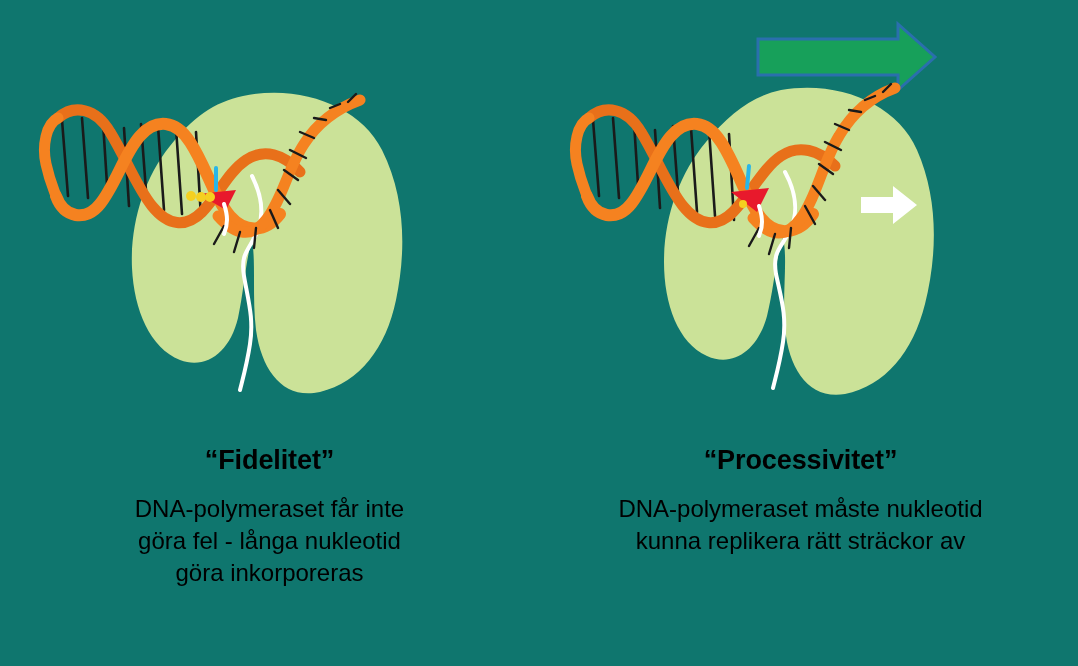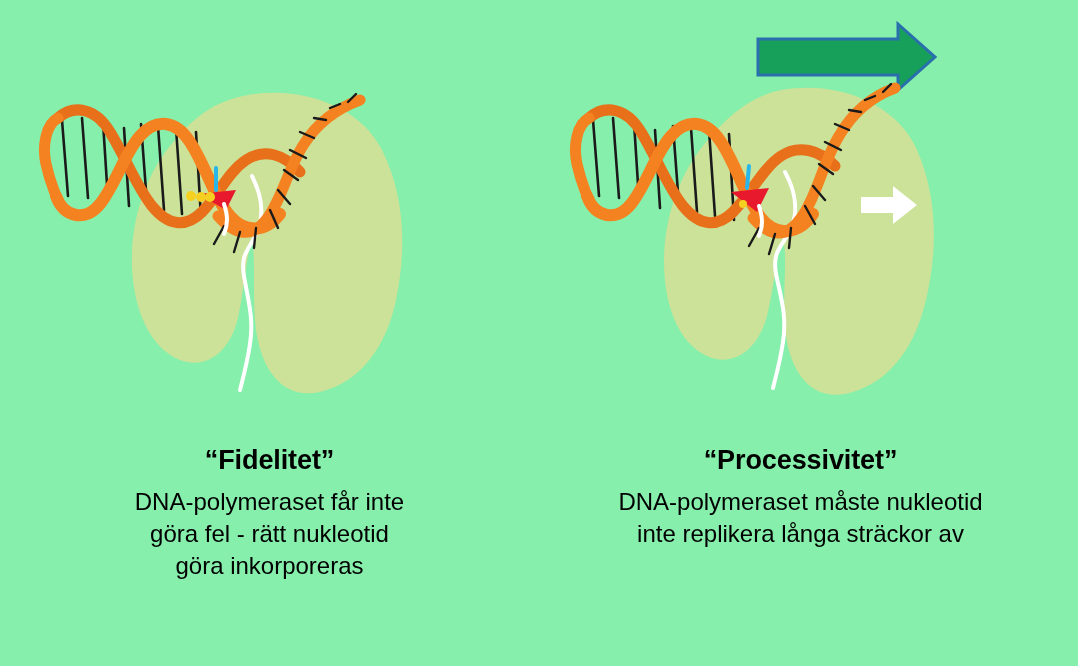--- a/index.html
+++ b/index.html
@@ -12,21 +12,21 @@
     width: 1078px;
     height: 666px;
     font-family: "Liberation Sans", sans-serif;
     color: #000000;
     overflow: hidden;
   }
   .slide {
     position: relative;
     width: 1078px;
     height: 666px;
-    background: #86efac;
+    background: #0f766e;
   }
   .panel {
     position: absolute;
     top: 0;
     width: 539px;
     height: 666px;
   }
   .panel-left  { left: 0; }
   .panel-right { left: 531px; }
 
@@ -55,21 +55,21 @@
     font-weight: bold;
     line-height: 1.28;
     letter-spacing: -0.1px;
     margin: 0 0 2px 0;
     color: #000000;
   }
   .caption-body {
     font-size: 24px;
     font-weight: normal;
     line-height: 1.34;
-    margin: 8px auto;
+    margin: 15px auto;
     width: 430px;
     color: #000000;
   }
   .panel-right .caption-body { width: 460px; }
 </style>
 </head>
 <body>
 
 <div class="slide">
 
@@ -171,21 +171,21 @@
           <circle cx="210" cy="197" r="5" fill="#f5d020"></circle>
           <path d="M224,204 C228,216 228,224 224,234" fill="none" stroke="#ffffff" stroke-width="4" stroke-linecap="round"></path>
         </g>
       </svg>
     </div>
 
     <div class="caption">
       <div class="caption-title">“Fidelitet”</div>
       <div class="caption-body">
         <div>DNA-polymeraset får inte</div>
-        <div>göra fel - rätt nukleotid</div>
+        <div>göra fel - långa nukleotid</div>
         <div>göra inkorporeras</div>
       </div>
     </div>
   </div>
 
   <div class="panel panel-right">
 
     <div class="figure">
       <svg viewBox="0 0 539 430" xmlns="http://www.w3.org/2000/svg">
 
@@ -269,18 +269,18 @@
           <circle cx="212" cy="204" r="4" fill="#f5d020"></circle>
           <path d="M228,206 C232,218 232,226 228,236" fill="none" stroke="#ffffff" stroke-width="4" stroke-linecap="round"></path>
         </g>
       </svg>
     </div>
 
     <div class="caption">
       <div class="caption-title">“Processivitet”</div>
       <div class="caption-body">
         <div>DNA-polymeraset måste nukleotid</div>
-        <div>inte replikera långa sträckor av</div>
+        <div>kunna replikera rätt sträckor av</div>
       </div>
     </div>
   </div>
 
 </div>
 
 </body></html>

